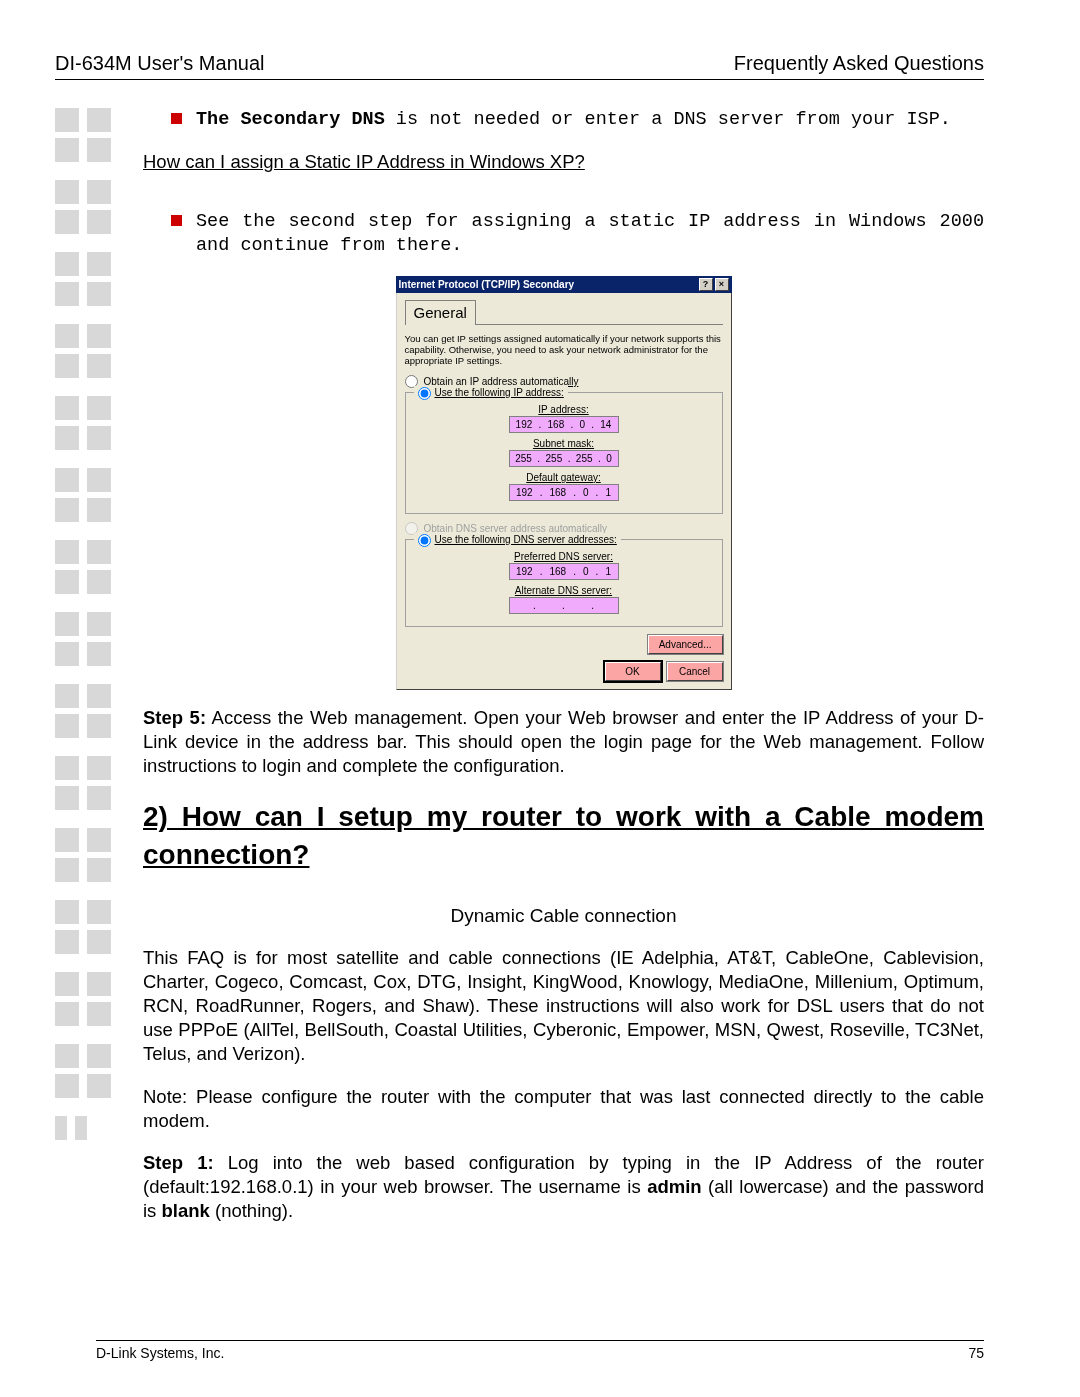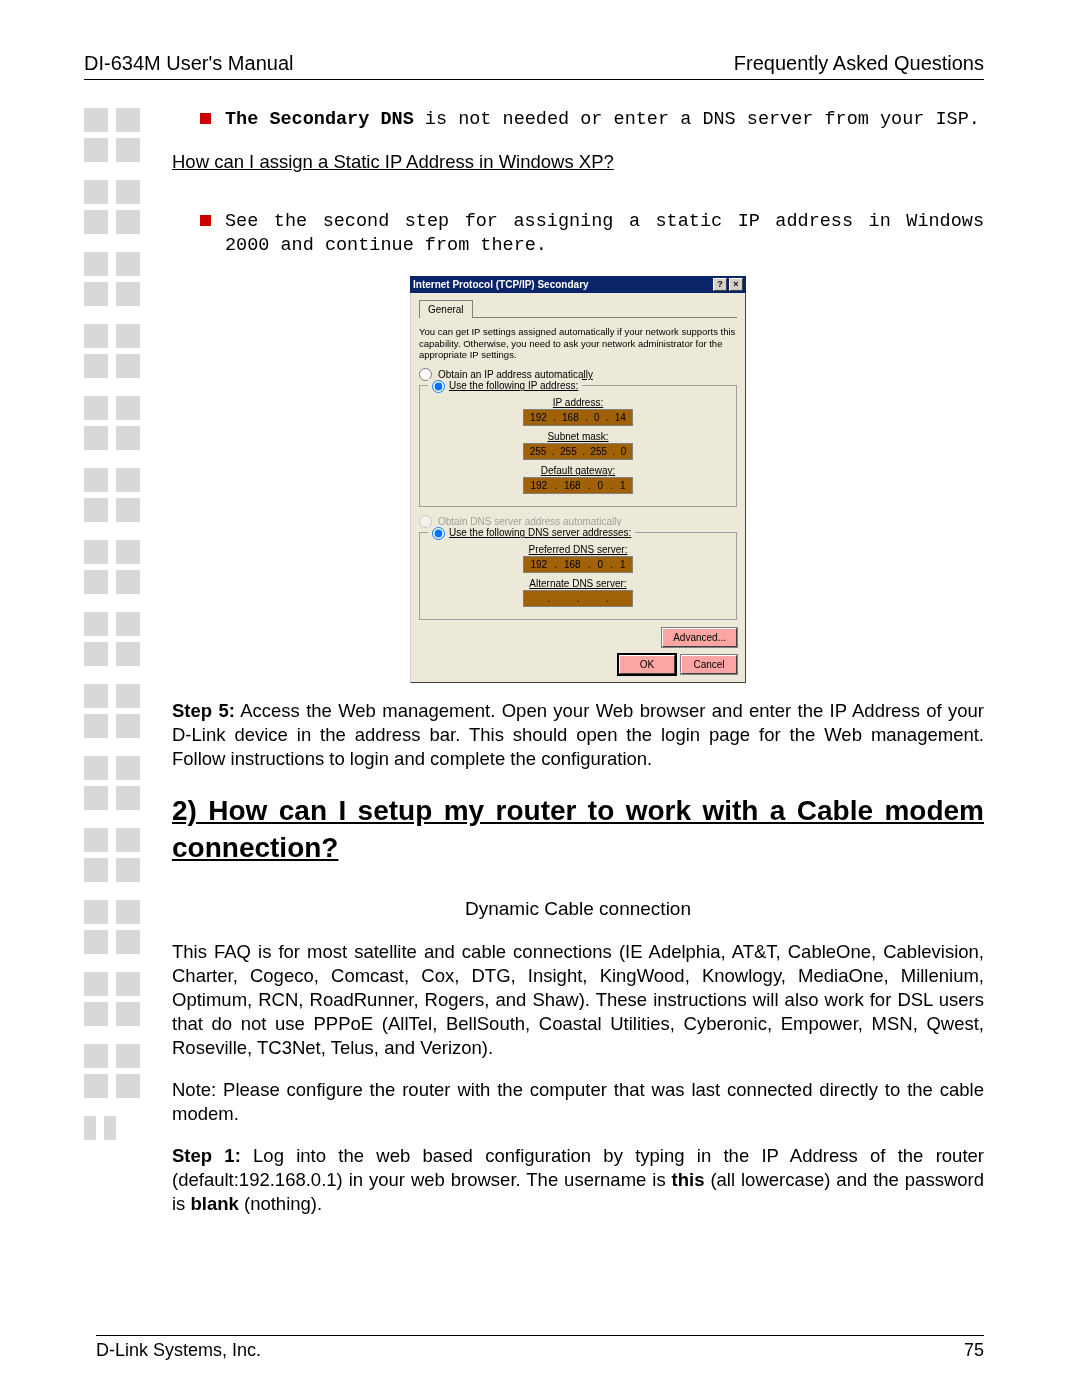--- a/index.html
+++ b/index.html
@@ -1,58 +1,58 @@
 <!DOCTYPE html>
 <html><head>
 <meta charset="utf-8">
 <style>
   * { box-sizing: border-box; margin: 0; padding: 0; }
   body { background: #fff; font-family: Arial, Helvetica, sans-serif; width: 1080px; }
-  .page { width: 1080px; padding: 52px 96px 40px 84px; position: relative; min-height: 1397px; }
+  .page { width: 1080px; padding: 52px 96px 40px 55px; position: relative; min-height: 1397px; }
   .header-row { display: flex; justify-content: space-between; border-bottom: 1px solid #000; padding-bottom: 4px; margin-bottom: 28px; font-size: 20px; }
   .header-left { font-family: Arial, sans-serif; }
   .header-right { font-family: Arial, sans-serif; }
   .content-area { display: flex; }
   .left-squares { width: 58px; display: flex; flex-direction: column; gap: 6px; margin-right: 30px; padding-top: 0; }
   .sq-row { display: flex; gap: 8px; }
   .sq { width: 24px; height: 24px; background: #d8d8d8; }
   .sq-half { width: 12px; height: 24px; background: #d8d8d8; }
   .main { flex: 1; font-size: 18.5px; line-height: 1.3; }
   .bullets { margin: 0 0 18px 28px; }
   .bullet-item { display: flex; margin-bottom: 8px; text-align: justify; }
   .bullet-sq { width: 11px; height: 11px; background: #c00; flex-shrink: 0; margin-top: 5px; margin-right: 14px; }
   .bullet-text { flex: 1; font-family: Liberation Mono, monospace; }
   .qsub { text-decoration: underline; margin-bottom: 36px; }
   .dialog-wrap { display:flex; justify-content:center; margin: 6px 0 16px 0;}
   .dialog { width: 336px; font-family: Tahoma, Arial, sans-serif; font-size: 10px; color:#000; }
   .titlebar { background: #0a246a; color:#fff; display:flex; align-items:center; padding:2px 3px; font-weight:bold; font-size:10px;}
   .titlebar-text { flex:1; }
   .tb-btn { width:14px; height:13px; background:#d4d0c8;border:1px solid #fff;border-right-color:#404040;border-bottom-color:#404040;margin-left:2px;font-size:9px;line-height:11px;text-align:center;color:#000;}
   .dbody { background:#ece9d8; padding:6px 8px 8px 8px; border-left:1px solid #d4d0c8; border-right:1px solid #404040; border-bottom:1px solid #404040;}
-  .tab { display:inline-block; padding:2px 8px; background:#ece9d8; border:1px solid #808080; border-bottom:none; font-size:10px; position:relative; top:1px;}
+  .tab { display:inline-block; padding:2px 8px; background:#ece9d8; border:1px solid #808080; border-bottom:none; font-size:15px; position:relative; top:1px;}
   .tabstrip{border-bottom:1px solid #808080; margin-bottom:8px;}
   .desc{font-size:9.5px; line-height:1.2; margin-bottom:8px;}
   .radio-row{display:flex;align-items:center;margin:4px 0;font-size:10px;}
   .radio-row input{margin-right:6px;}
   .group{border:1px solid #a0a0a0;margin:2px 0 8px 0;position:relative;padding:6px 8px 8px 8px;}
   .group-label{position:absolute;top:-7px;left:8px;background:#ece9d8;padding:0 4px;font-size:10px;}
   .group-label input{margin-right:4px;vertical-align:middle;}
   .field-row{display:flex;align-items:center;margin:4px 0;flex-direction:column;}
   .field-label{flex:1;font-size:10px;}
-  .ip-box{border:1px solid #808080;background:#a16207;width:110px;height:17px;display:flex;align-items:center;justify-content:space-around;font-size:10px;padding:0 3px;}
+  .ip-box{border:1px solid #808080;background:#f0abfc;width:110px;height:17px;display:flex;align-items:center;justify-content:space-around;font-size:10px;padding:0 3px;}
   .ip-dot{color:#000;}
   .disabled{color:#a0a0a0;}
   .btn{border:1px solid #404040;border-top-color:#fff;border-left-color:#fff;outline:1px solid #808080;background:#fca5a5;padding:2px 10px;font-size:10px;min-width:56px;text-align:center;display:inline-block;}
   .btn-row{display:flex;justify-content:flex-end;gap:6px;margin-top:8px;}
   .adv-row{display:flex;justify-content:flex-end;margin-top:4px;}
   .step{text-align:justify;margin-bottom:14px;}
   .q-title{font-family:Arial,sans-serif;font-weight:bold;font-size:28px;text-decoration:underline;margin:20px 0 30px 0;line-height:1.35;text-align:justify;}
   .center-sub{text-align:center;margin:18px 0 18px 0;font-size:19px;}
   .para{text-align:justify;margin-bottom:18px;}
-  .footer-row{position:absolute;bottom:36px;left:96px;right:96px;border-top:1px solid #000;padding-top:4px;display:flex;justify-content:space-between;font-size:18px;}
+  .footer-row{position:absolute;bottom:36px;left:96px;right:96px;border-top:1px solid #000;padding-top:4px;display:flex;justify-content:space-between;font-size:14px;}
   .u{text-decoration:underline;}
 </style>
 </head>
 <body>
 
 <div class="page">
   <div class="header-row">
     <span class="header-left">DI-634M User's Manual</span>
     <span class="header-right">Frequently Asked Questions</span>
   </div>
@@ -307,21 +307,21 @@
       </div>
 
       <div class="q-title">2) How can I setup my router to work with a Cable modem connection?</div>
 
       <div class="center-sub">Dynamic Cable connection</div>
 
       <div class="para">This FAQ is for most satellite and cable connections (IE Adelphia, AT&amp;T, CableOne, Cablevision, Charter, Cogeco, Comcast, Cox, DTG, Insight, KingWood, Knowlogy, MediaOne, Millenium, Optimum, RCN, RoadRunner, Rogers, and Shaw). These instructions will also work for DSL users that do not use PPPoE (AllTel, BellSouth, Coastal Utilities, Cyberonic, Empower, MSN, Qwest, Roseville, TC3Net, Telus, and Verizon).</div>
       <div class="para">Note: Please configure the router with the computer that was last connected directly to the cable modem.</div>
 
       <div class="step">
-        <b>Step 1:</b><span> Log into the web based configuration by typing in the IP Address of the router (default:192.168.0.1) in your web browser. The username is </span><b>this</b><span> (all lowercase) and the password is </span><b>blank</b><span> (nothing).</span>
+        <b>Step 1:</b><span> Log into the web based configuration by typing in the IP Address of the router (default:192.168.0.1) in your web browser. The username is </span><b>admin</b><span> (all lowercase) and the password is </span><b>blank</b><span> (nothing).</span>
       </div>
 
     </div>
   </div>
 
   <div class="footer-row">
     <span>D-Link Systems, Inc.</span>
     <span>75</span>
   </div>
 </div>

